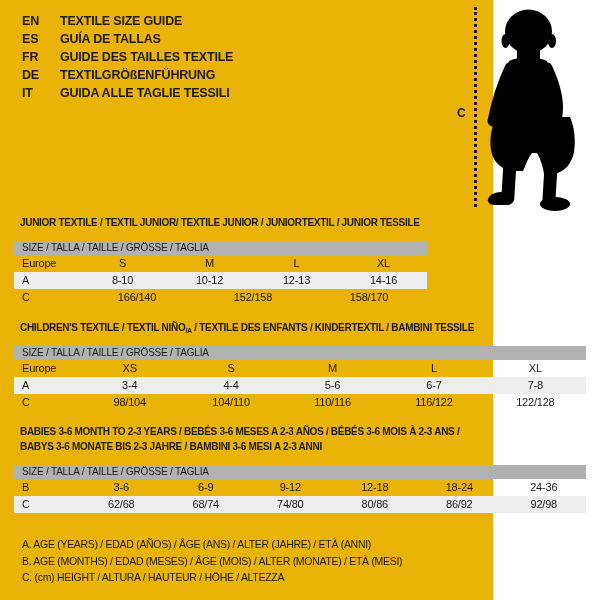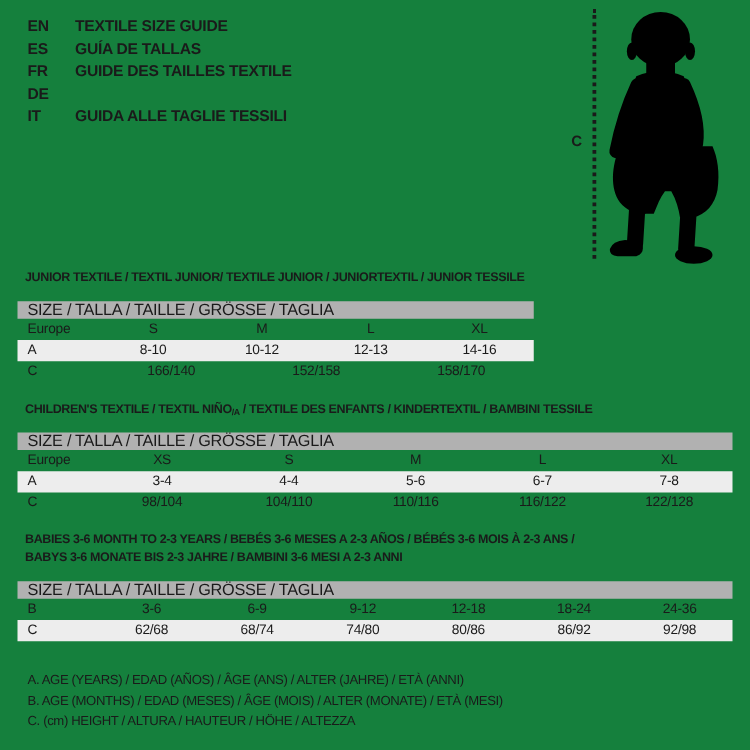--- a/index.html
+++ b/index.html
@@ -1,21 +1,21 @@
 <!DOCTYPE html>
 <html><head>
 <meta charset="utf-8">
 <style>
   html,body{margin:0;padding:0;}
   body{
     width:600px;height:600px;background:#ffffff;
     font-family:"Liberation Sans", sans-serif;color:#1a1a1a;
     position:relative;overflow:hidden;
   }
-  .page{position:absolute;inset:0;width:600px;height:600px;background:#15803d;}
+  .page{position:absolute;inset:0;width:493px;height:600px;background:#eab308;}
 
   
   .header-block{position:absolute;top:12px;left:22px;}
   .header-entry{display:flex;height:18px;align-items:center;
     font-weight:bold;font-size:12.5px;letter-spacing:-0.2px;}
   .header-code{width:38px;}
 
   
   #c-label{position:absolute;left:457px;top:106px;font-weight:bold;font-size:12px;}
   #dotted-line{position:absolute;left:474px;top:7px;height:200px;width:0;
@@ -28,21 +28,21 @@
   .section-title sub{font-size:7px;vertical-align:-2px;}
   #title-1{top:215px;}
   #title-2{top:320px;}
   #title-3{top:424px;}
 
   
   .size-table{position:absolute;left:14px;font-size:11px;letter-spacing:-0.2px;}
   #table-1{top:241px;width:413px;}
   #table-2{top:346px;width:572px;}
   #table-3{top:465px;width:572px;}
-  .table-header{height:14px;line-height:14px;padding-left:8px;font-size:13px;
+  .table-header{height:14px;line-height:14px;padding-left:8px;font-size:10px;
     box-sizing:border-box;}
   .table-row{display:flex;height:17px;line-height:17px;}
   .row-label{width:65px;padding-left:8px;box-sizing:border-box;text-align:left;}
   .cell{flex:1;text-align:center;}
 
   
   .footnotes{position:absolute;left:22px;top:536px;}
   .footnote{font-weight:normal;font-size:10.5px;letter-spacing:-0.3px;
     line-height:16.5px;white-space:nowrap;}
 </style>
@@ -59,20 +59,21 @@
       <div class="header-entry">
         <span class="header-code">ES</span>
         <span class="header-label">GUÍA DE TALLAS</span>
       </div>
       <div class="header-entry">
         <span class="header-code">FR</span>
         <span class="header-label">GUIDE DES TAILLES TEXTILE</span>
       </div>
       <div class="header-entry">
         <span class="header-code">DE</span>
+        <span class="header-label">TEXTILGRÖßENFÜHRUNG</span>
       </div>
       <div class="header-entry">
         <span class="header-code">IT</span>
         <span class="header-label">GUIDA ALLE TAGLIE TESSILI</span>
       </div>
     </div>
 
   <span id="c-label">C</span>
   <div id="dotted-line"></div>
 

